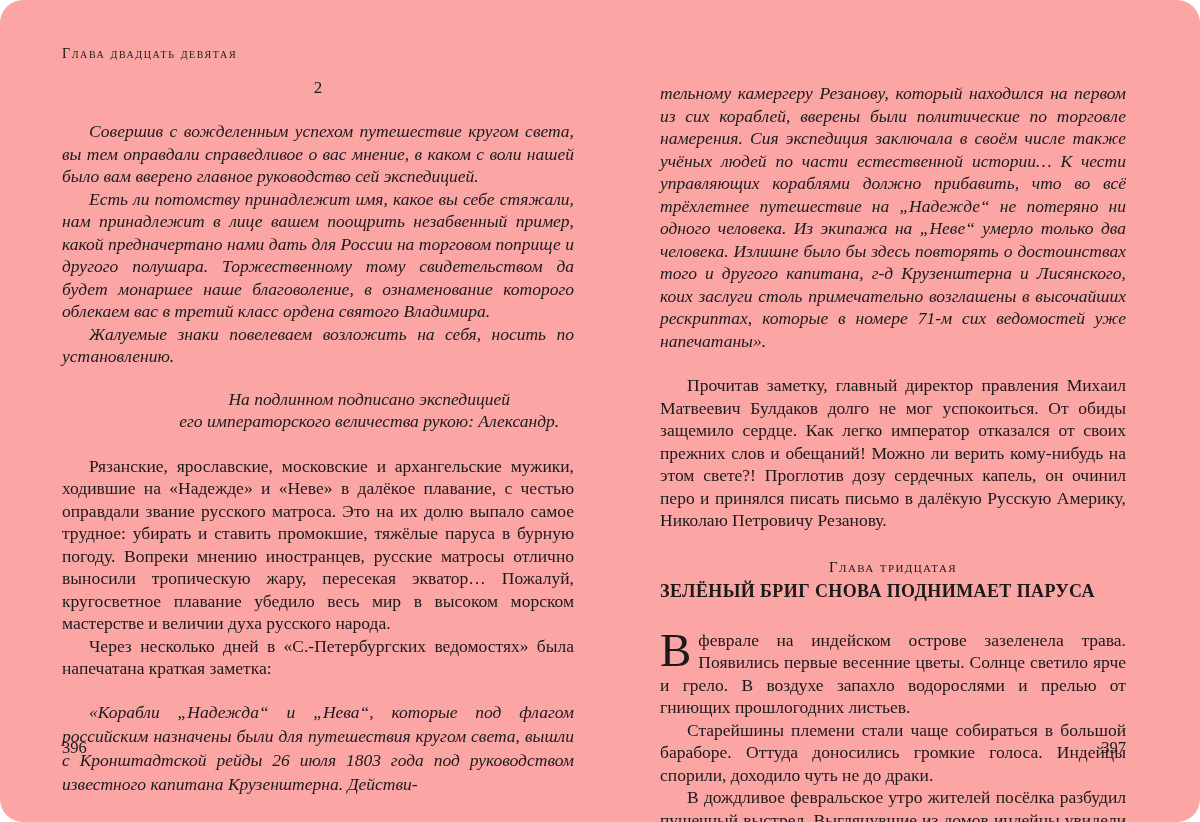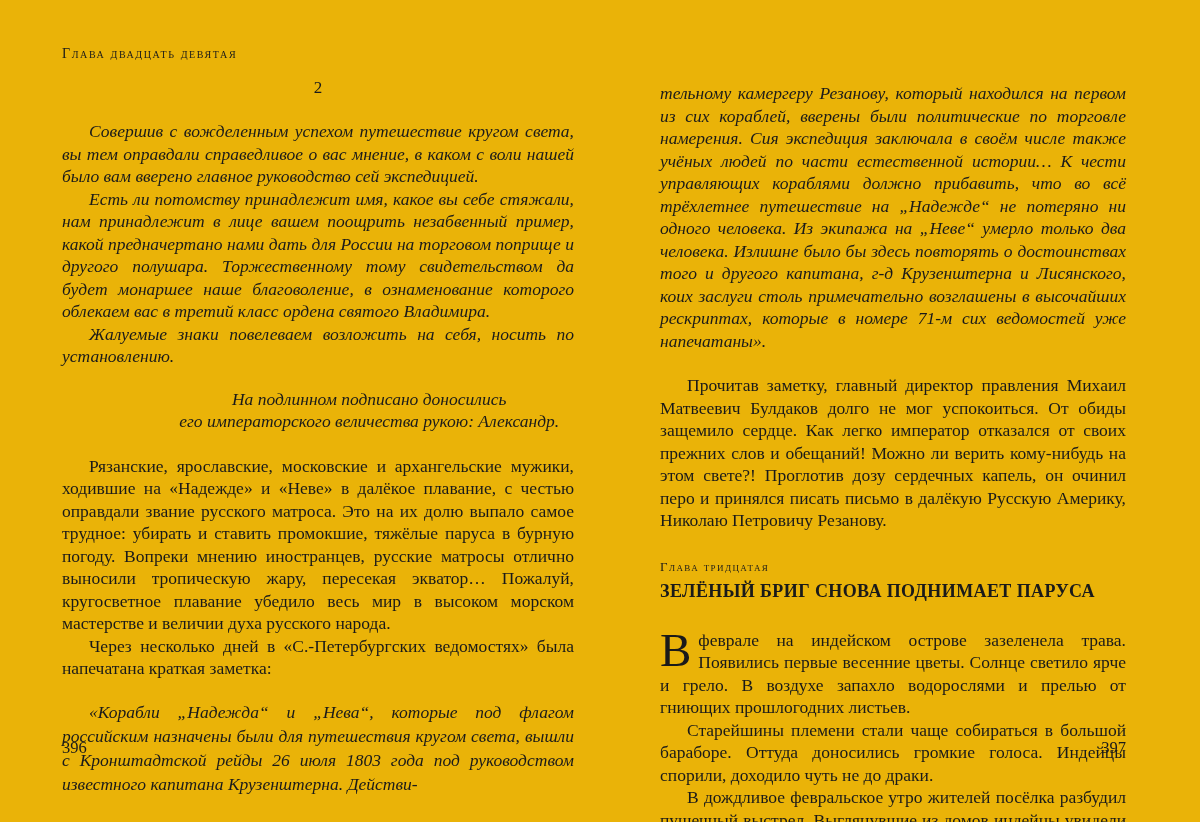--- a/index.html
+++ b/index.html
@@ -1,23 +1,24 @@
 <!DOCTYPE html>
 <html><head>
 <meta charset="utf-8">
 <style>
   html,body{margin:0;padding:0;}
   #canvas{
     position:relative;
     width:1200px;
     height:822px;
-    background:#eab308;
+    background:#fca5a5;
     font-family:"Liberation Serif","DejaVu Serif",serif;
     color:#1a1a1a;
     overflow:hidden;
+    border-radius:23px;
   }
   .page-col{position:absolute;top:0;}
   .page-left{left:62px;top:46px;width:512px;}
   .page-right{left:660px;top:82px;width:466px;}
 
   .running-header{
     font-size:14px;
     letter-spacing:1.6px;
     font-variant:small-caps;
     margin:0 0 16px 0;
@@ -55,23 +56,24 @@
   .page-number{
     position:absolute;
     top:738px;
     font-size:16.5px;
   }
   .pn-left{left:62px;}
   .pn-right{right:74px;text-align:right;}
 
   .chapter-head{margin-top:24px;}
   .chapter-label{
+    text-align:center;
     font-variant:small-caps;
     letter-spacing:1.4px;
-    font-size:13px;
+    font-size:15px;
     text-indent:0;
   }
   .chapter-title{
     font-weight:bold;
     font-size:18px;
     letter-spacing:0.4px;
     margin-top:2px;
     margin-bottom:26px;
     text-indent:0;
   }
@@ -92,21 +94,21 @@
     <div class="running-header">Глава двадцать девятая</div>
     <div class="section-number">2</div>
 
 
     <p class="ital indent">Совершив с вожделенным успехом путешествие кругом света, вы тем оправдали справедливое о вас мнение, в каком с воли нашей было вам вверено главное руководство сей экспедицией.</p>
     <p class="ital indent">Есть ли потомству принадлежит имя, какое вы себе стяжали, нам принадлежит в лице вашем поощрить незабвенный пример, какой предначертано нами дать для России на торговом поприще и другого полушара. Торжественному тому свидетельством да будет монаршее наше благоволение, в ознаменование которого облекаем вас в третий класс ордена святого Владимира.</p>
     <p class="ital indent">Жалуемые знаки повелеваем возложить на себя, носить по установлению.</p>
 
 
     <div class="sig-block">
-      <p>На подлинном подписано доносились</p>
+      <p>На подлинном подписано экспедицией</p>
       <p>его императорского величества рукою: Александр.</p>
     </div>
 
     <p class="indent body-start">Рязанские, ярославские, московские и архангельские мужики, ходившие на «Надежде» и «Неве» в далёкое плавание, с честью оправдали звание русского матроса. Это на их долю выпало самое трудное: убирать и ставить промокшие, тяжёлые паруса в бурную погоду. Вопреки мнению иностранцев, русские матросы отлично выносили тропическую жару, пересекая экватор… Пожалуй, кругосветное плавание убедило весь мир в высоком морском мастерстве и величии духа русского народа.</p>
     <p class="indent">Через несколько дней в «С.-Петербургских ведомостях» была напечатана краткая заметка:</p>
 
     <div class="quote-block">
       <p class="ital indent">«Корабли „Надежда“ и „Нева“, которые под флагом российским назначены были для путешествия кругом света, вышли с Кронштадтской рейды 26 июля 1803 года под руководством известного капитана Крузенштерна. Действи-</p>
     </div>
   </div>

